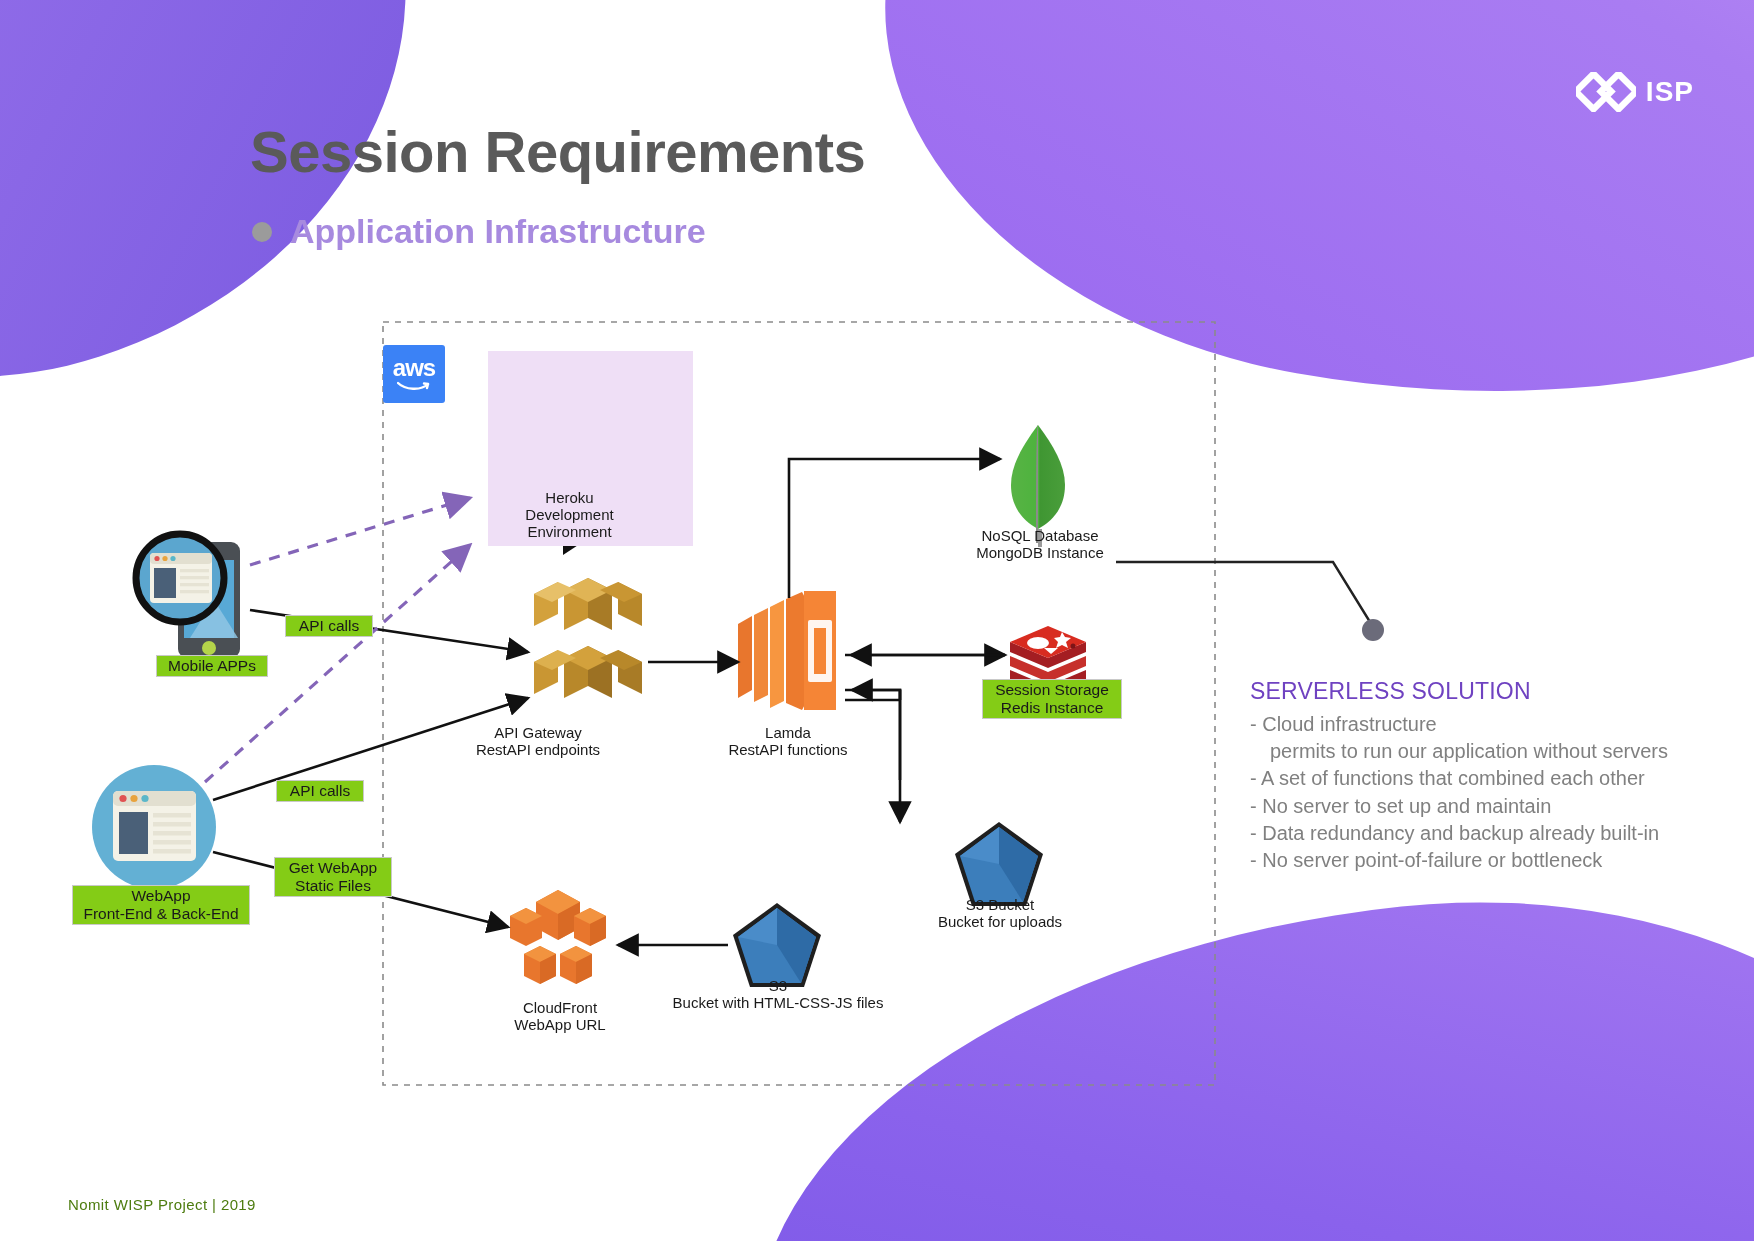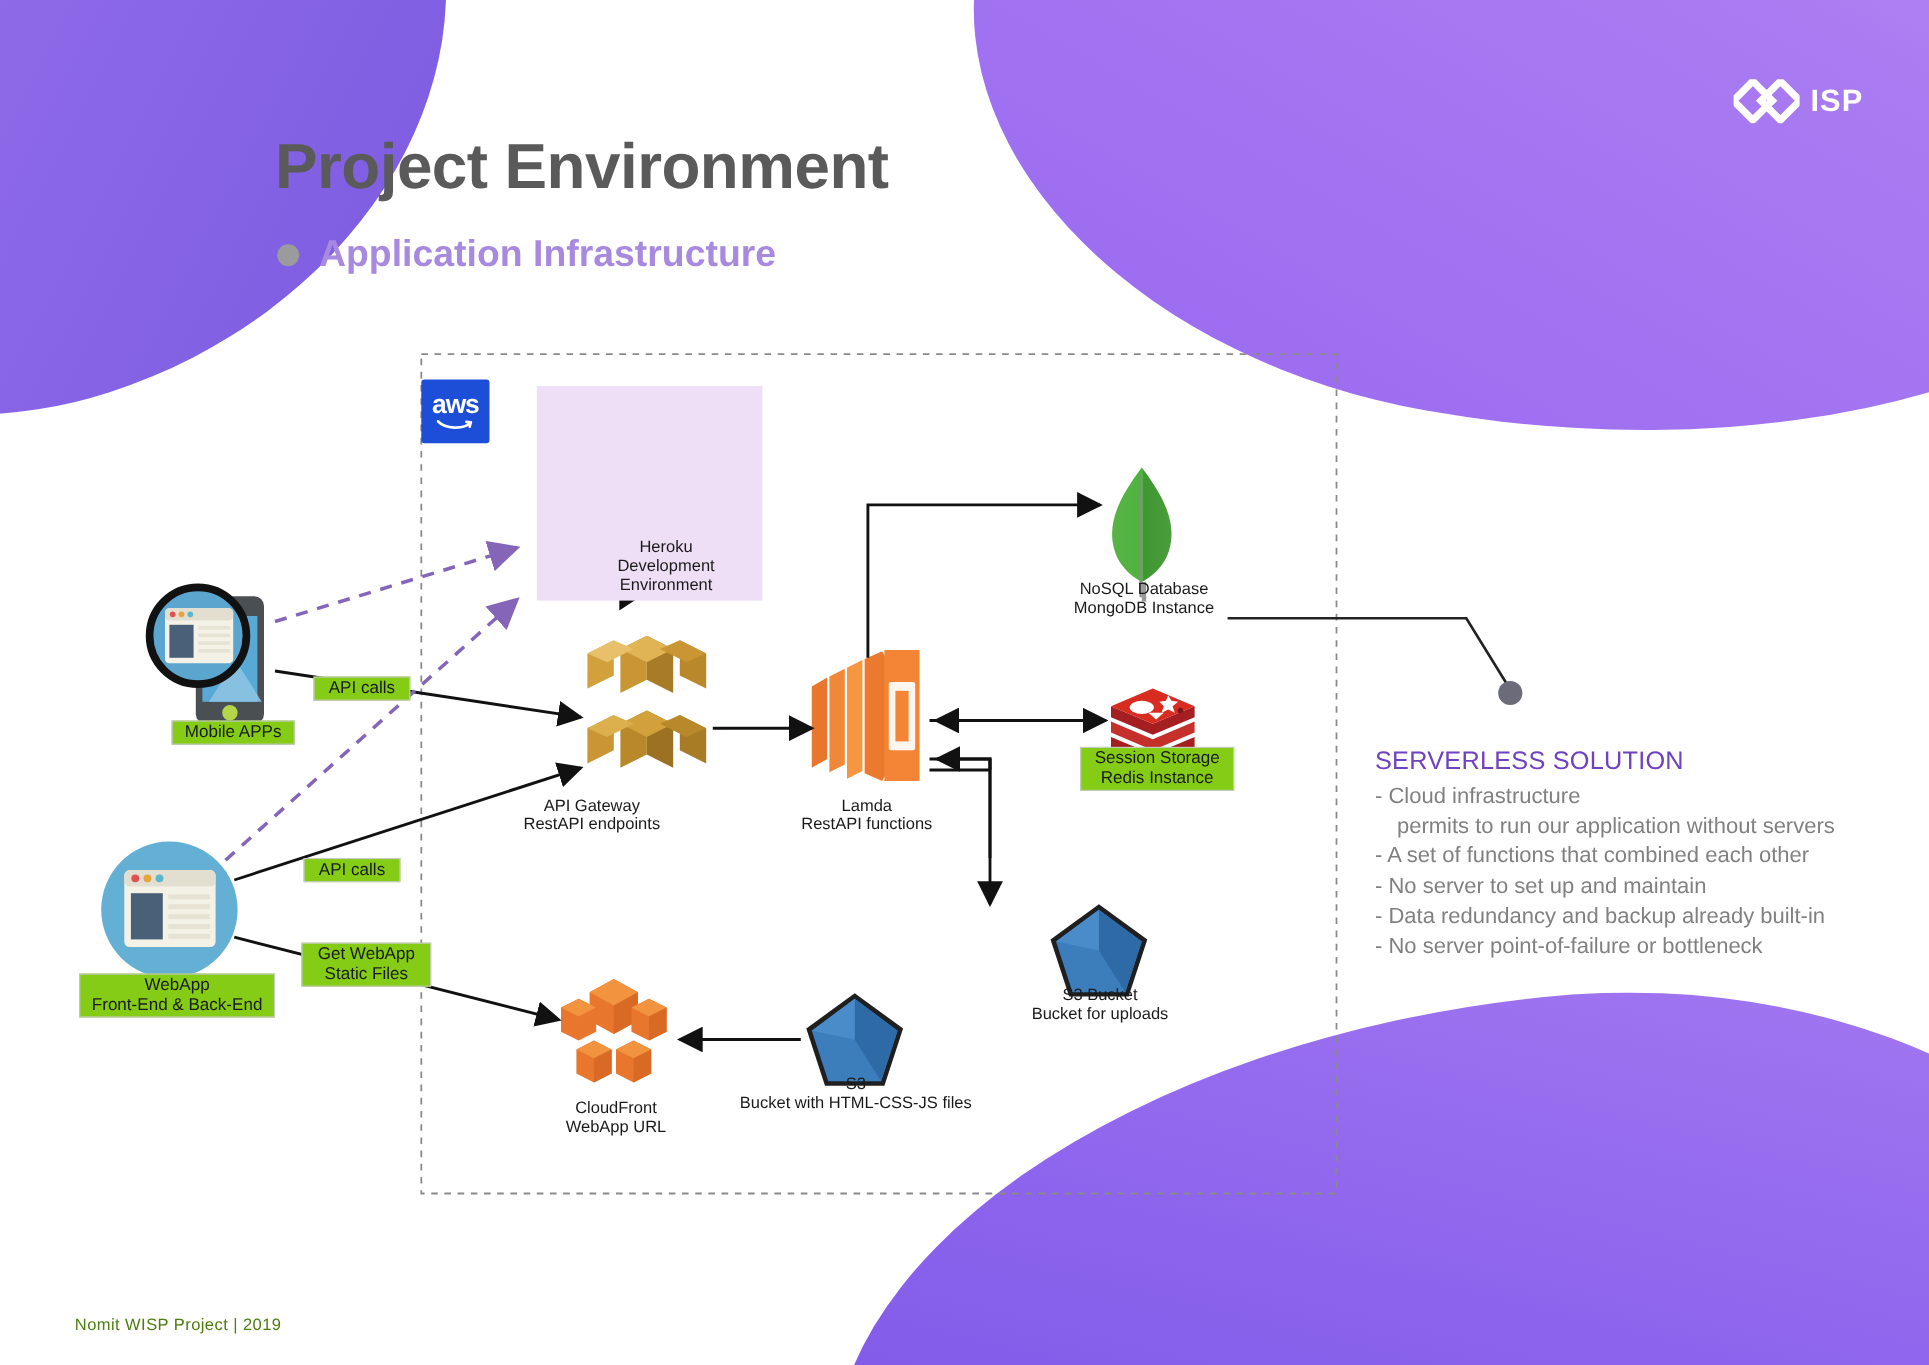--- a/index.html
+++ b/index.html
@@ -102,21 +102,21 @@
     font-size:34px;font-weight:800;color:#a78adf;letter-spacing:0px;
   }
 
   
   .diagram{
     position:absolute;left:0;top:0;width:1754px;height:1241px;
   }
 
   .aws-box{
     position:absolute;left:383px;top:345px;width:62px;height:58px;
-    background:#1d4ed8;border-radius:3px;
+    background:#3b82f6;border-radius:3px;
     display:flex;flex-direction:column;align-items:center;justify-content:center;
   }
   .aws-text{
     color:#fff;font-size:24px;font-weight:700;line-height:0.9;letter-spacing:-1px;
   }
   .aws-swoosh{
     width:34px;height:12px;margin-top:1px;
   }
 
   .heroku-box{
@@ -175,21 +175,21 @@
 <div class="logo">
   <svg class="logo-mark" width="60" height="40" viewBox="0 0 60 40">
     <g fill="none" stroke="#ffffff" stroke-width="6.5" stroke-linejoin="miter">
       <rect x="5" y="7" width="25" height="25" transform="rotate(45 17.5 19.5)"></rect>
       <rect x="30" y="7" width="25" height="25" transform="rotate(45 42.5 19.5)"></rect>
     </g>
   </svg>
   <span class="logo-text">ISP</span>
 </div>
 
-<div class="title">Project Environment</div>
+<div class="title">Session Requirements</div>
 <div class="subtitle-row">
   <div class="bullet-dot"></div>
   <div class="subtitle">Application Infrastructure</div>
 </div>
 
 <div class="diagram">
 
   <svg width="1754" height="1241" viewBox="0 0 1754 1241" style="position:absolute;left:0;top:0;">
     <defs>
       <marker id="arrow" markerWidth="9" markerHeight="9" refX="8" refY="4.5" orient="auto">
@@ -378,21 +378,21 @@
   <div class="aws-box">
     <span class="aws-text">aws</span>
     <svg class="aws-swoosh" viewBox="0 0 34 12">
       <path d="M1,4 C8,11 24,12 31,5" fill="none" stroke="#fff" stroke-width="2.4" stroke-linecap="round"></path>
       <path d="M31,5 L27,4.5 M31,5 L30,9" fill="none" stroke="#fff" stroke-width="2.4" stroke-linecap="round"></path>
     </svg>
   </div>
 
   <div class="heroku-box"></div>
 
-  <div class="node-label" style="left:488px;top:490px;width:163px;padding-left:36px;">Heroku
+  <div class="node-label" style="left:488px;top:490px;width:163px;">Heroku
 Development Environment</div>
 
   <div class="boxed-label" style="left:156px;top:655px;width:102px;">Mobile APPs</div>
 
   <div class="boxed-label" style="left:72px;top:885px;width:168px;">WebApp
 Front-End &amp; Back-End</div>
 
   <div class="node-label" style="left:448px;top:725px;width:180px;">API Gateway
 RestAPI endpoints</div>
 

